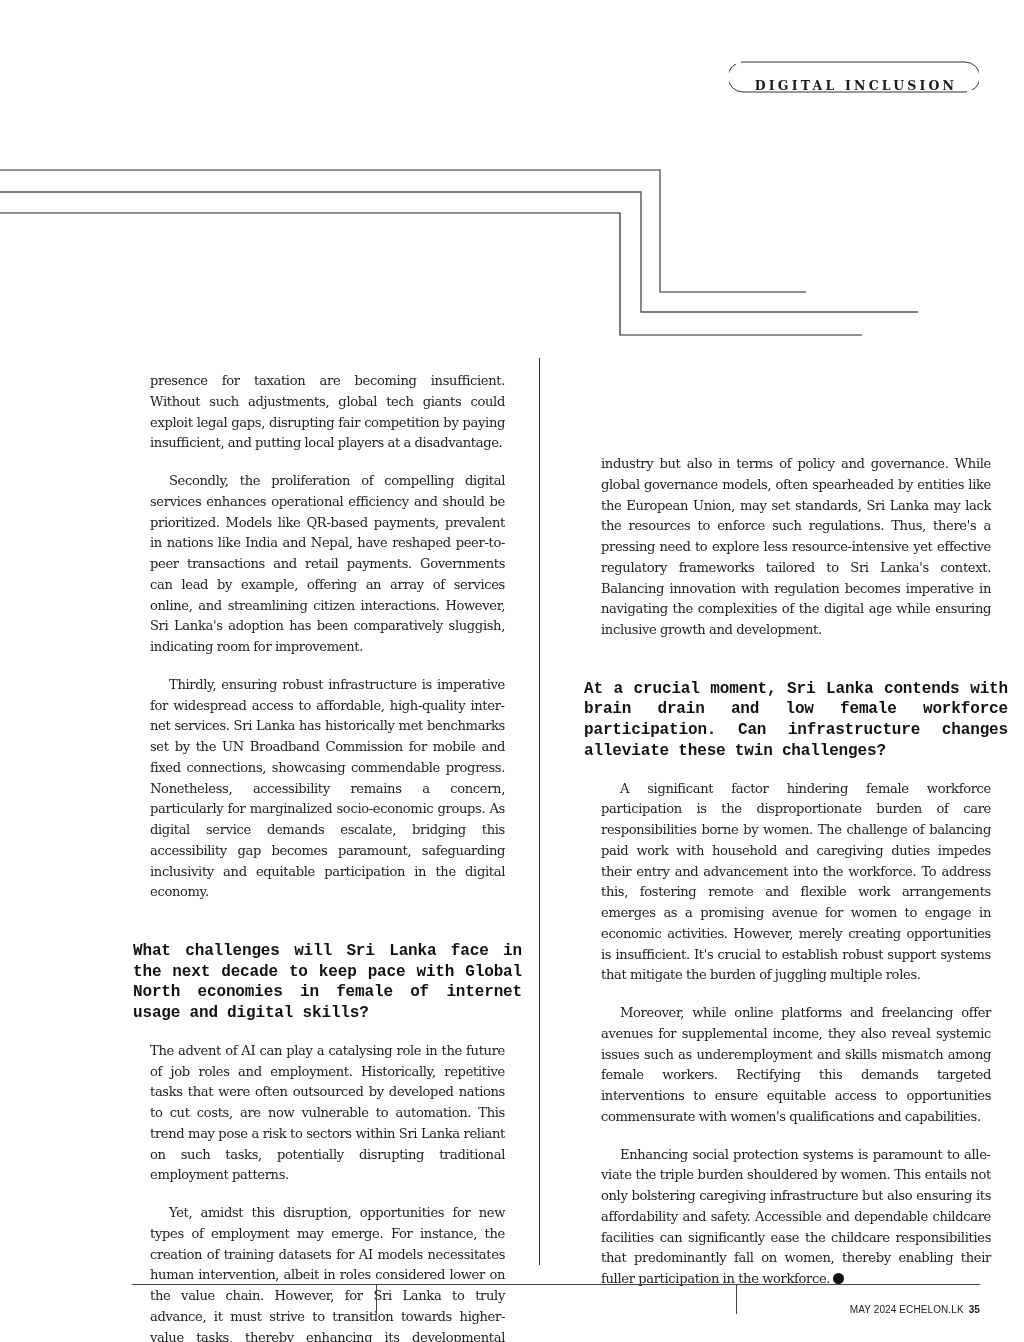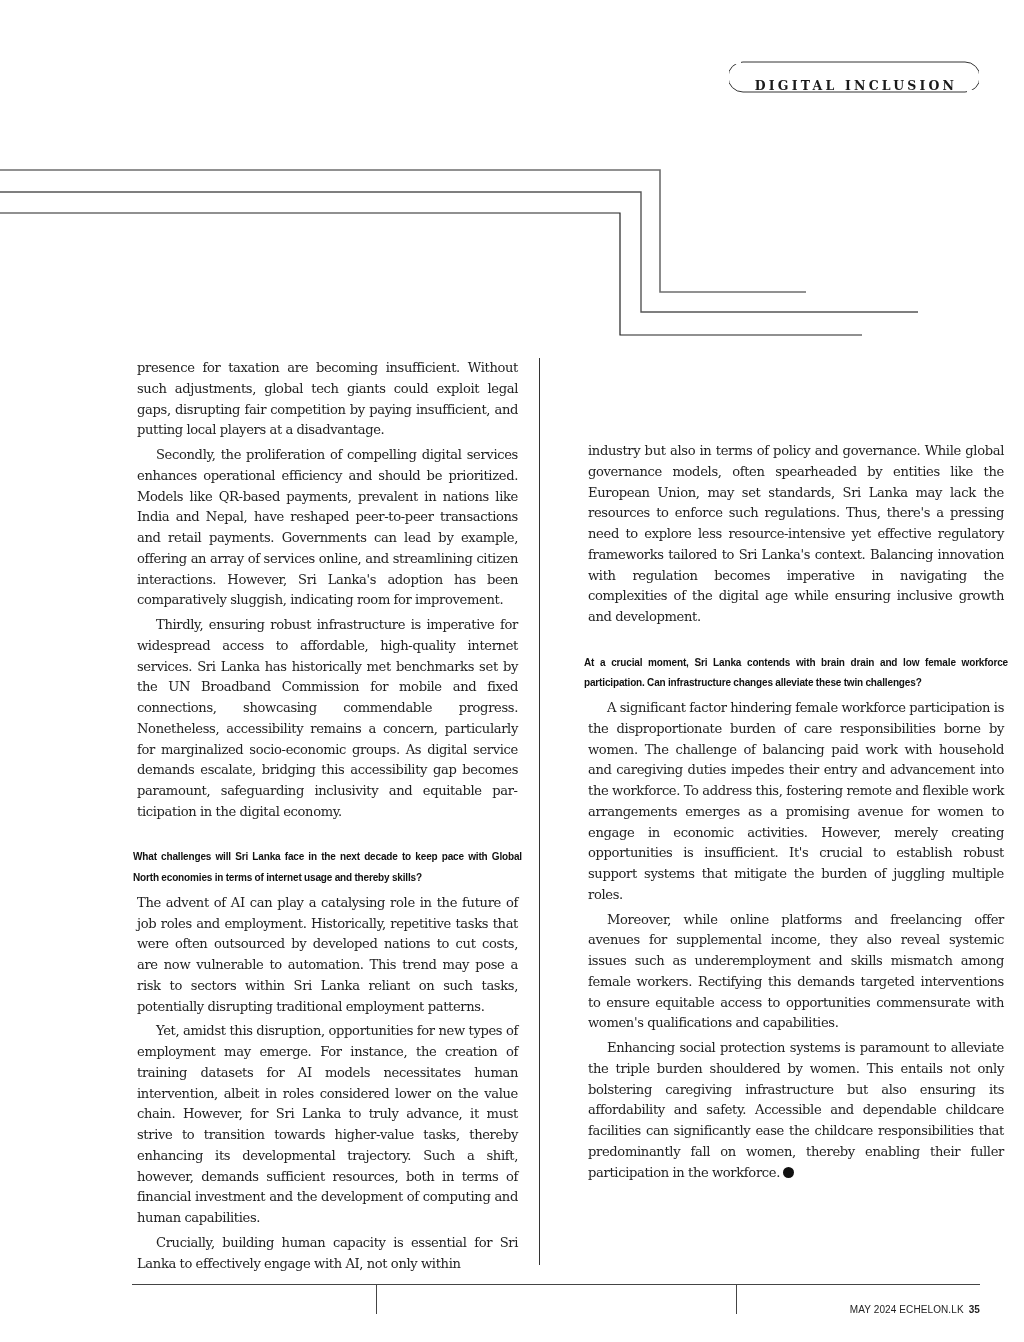--- a/index.html
+++ b/index.html
@@ -18,25 +18,25 @@
   .deco-lines { position: absolute; left: 0; top: 0; }
 
   .col {
     position: absolute; top: 354px; width: 389px;
     font-family: "DejaVu Serif", serif; font-size: 13.1px; line-height: 20.75px;
     text-align: justify; hyphens: manual; color: #222;
     letter-spacing: -0.35px; word-spacing: -0.2px;
   }
   .col-left { left: 133px; }
   .col-right { left: 584px; width: 424px; top: 437px; }
-  .col p { margin: 4px; }
+  .col p { margin: 17px; }
   .col p.indent { text-indent: 19px; }
   .col h3 {
-    margin: 0; font-family: Liberation Sans, sans-serif; font-weight: bold;
-    font-size: 10px; line-height: 20.75px; color: #111; letter-spacing: -0.15px;
+    margin: 0; font-family: Liberation Mono, monospace; font-weight: bold;
+    font-size: 16px; line-height: 20.75px; color: #111; letter-spacing: -0.15px;
     text-align: justify;
   }
   .gap { height: 20.75px; }
 
   .col-divider { position: absolute; left: 539px; top: 358px; width: 1px; height: 907px; background: #333; }
 
   .footer-rule { position: absolute; left: 132px; top: 1284px; width: 848px; height: 1px; background: #444; }
   .footer-tick { position: absolute; top: 1284px; width: 1px; height: 30px; background: #444; }
   .footer-tick.t1 { left: 376px; }
   .footer-tick.t2 { left: 736px; }
@@ -67,21 +67,21 @@
   <polyline points="0,170 660,170 660,292 806,292" fill="none" stroke="#6e6e6e" stroke-width="1.6"></polyline>
   <polyline points="0,192 641,192 641,312 918,312" fill="none" stroke="#555" stroke-width="1.4"></polyline>
   <polyline points="0,213 620,213 620,335 862,335" fill="none" stroke="#222" stroke-width="1.2"></polyline>
 </svg>
 
 <div class="col col-left" id="col-left">
     <p>presence for taxation are becoming insufficient. Without such adjustments, global tech giants could exploit legal gaps, disrupting fair competition by paying insufficient, and putting local players at a disadvantage.</p>
     <p class="indent">Secondly, the proliferation of compelling digital services enhances operational efficiency and should be prioritized. Models like QR-based payments, prevalent in nations like India and Nepal, have reshaped peer-to-peer transactions and retail payments. Governments can lead by example, offering an array of services online, and streamlining citi­zen interactions. However, Sri Lanka's adoption has been comparatively sluggish, indicating room for improvement.</p>
     <p class="indent">Thirdly, ensuring robust infrastructure is imperative for widespread access to affordable, high-quality inter­net services. Sri Lanka has historically met benchmarks set by the UN Broadband Commission for mobile and fixed connections, showcasing commendable progress. Nonetheless, accessibility remains a concern, particularly for marginalized socio-economic groups. As digital service demands escalate, bridging this accessibility gap becomes paramount, safeguarding inclusivity and equitable par­ticipation in the digital economy.</p>
     <div class="gap"></div>
-    <h3>What challenges will Sri Lanka face in the next dec­ade to keep pace with Global North economies in terms of internet usage and thereby skills?</h3>
+    <h3>What challenges will Sri Lanka face in the next dec­ade to keep pace with Global North economies in female of internet usage and digital skills?</h3>
     <p>The advent of AI can play a catalysing role in the future of job roles and employment. Historically, repetitive tasks that were often outsourced by developed nations to cut costs, are now vulnerable to automation. This trend may pose a risk to sectors within Sri Lanka reliant on such tasks, potentially disrupting traditional employment patterns.</p>
     <p class="indent">Yet, amidst this disruption, opportunities for new types of employment may emerge. For instance, the creation of training datasets for AI models necessitates human intervention, albeit in roles considered lower on the value chain. However, for Sri Lanka to truly advance, it must strive to transition towards higher-value tasks, thereby enhancing its developmental trajectory. Such a shift, however, demands sufficient resources, both in terms of financial investment and the development of computing and human capabilities.</p>
     <p class="indent">Crucially, building human capacity is essential for Sri Lanka to effectively engage with AI, not only within</p>
   </div>
 <div class="col-divider"></div>
 <div class="col col-right" id="col-right">
     <p>industry but also in terms of policy and governance. While global governance models, often spearheaded by entities like the European Union, may set standards, Sri Lanka may lack the resources to enforce such regulations. Thus, there's a pressing need to explore less resource-intensive yet effective regulatory frameworks tailored to Sri Lanka's context. Balancing inno­vation with regulation becomes imperative in navigating the complexities of the digital age while ensuring inclusive growth and development.</p>
     <div class="gap"></div>
     <h3>At a crucial moment, Sri Lanka contends with brain drain and low female workforce participation. Can infrastruc­ture changes alleviate these twin challenges?</h3>
     <p class="indent">A significant factor hindering female workforce participation is the disproportionate burden of care responsibilities borne by women. The challenge of balancing paid work with household and caregiving duties impedes their entry and advancement into the workforce. To address this, fostering remote and flex­ible work arrangements emerges as a promising avenue for women to engage in economic activities. However, merely creating opportunities is insufficient. It's crucial to establish robust support systems that mitigate the burden of juggling multiple roles.</p>

